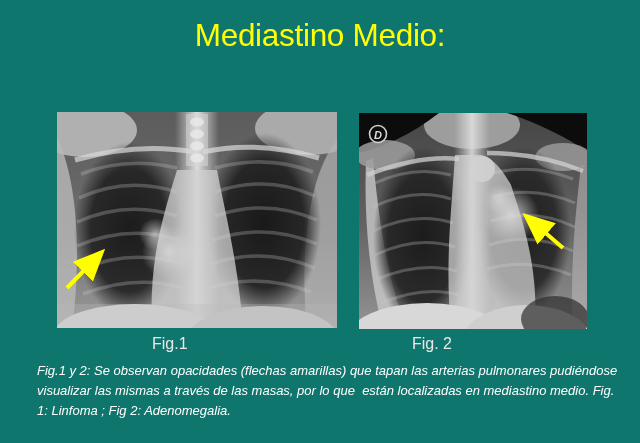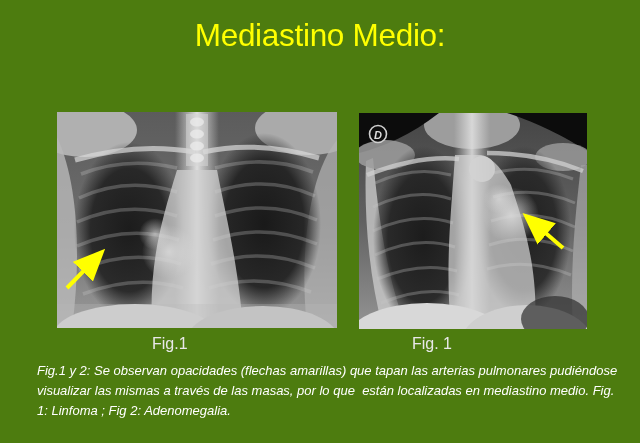--- a/index.html
+++ b/index.html
@@ -3,21 +3,21 @@
 <meta charset="utf-8">
 <style>
   html,body{margin:0;padding:0;}
   body{
     width:640px;height:443px;
     background:#0e2464;
     font-family:"Liberation Sans",sans-serif;
     overflow:hidden;
     position:relative;
   }
-  .slide{position:absolute;inset:0;width:640px;height:443px;background:#4d7c0f;}
+  .slide{position:absolute;inset:0;width:640px;height:443px;background:#0f766e;}
   .title{
     position:absolute;top:13px;left:0;width:640px;
     text-align:center;color:#ffff00;
     font-size:31.5px;line-height:45px;letter-spacing:-0.3px;
     font-weight:normal;
   }
   .title div{white-space:nowrap;}
   .fig{position:absolute;}
   .fig svg{display:block;}
   #fig1{left:57px;top:112px;width:280px;height:216px;}
@@ -211,17 +211,17 @@
       <g>
         <circle cx="19" cy="21" r="8.5" fill="#0d0d0d" stroke="#cfcfcf" stroke-width="1.6"></circle>
         <text x="19" y="25.5" text-anchor="middle" font-family="Liberation Sans, sans-serif" font-size="11" font-style="italic" font-weight="bold" fill="#dcdcdc">D</text>
       </g>
 
       <line x1="204" y1="135" x2="168" y2="104" stroke="#ffff00" stroke-width="4" marker-end="url(#ah2)"></line>
     </svg>
   </div>
 
   <div class="figlabel" id="figlabel1">Fig.1</div>
-  <div class="figlabel" id="figlabel2">Fig. 1</div>
+  <div class="figlabel" id="figlabel2">Fig. 2</div>
 
   <div class="caption">Fig.1 y 2: Se observan opacidades (flechas amarillas) que tapan las arterias pulmonares pudiéndose visualizar las mismas a través de las masas, por lo que  están localizadas en mediastino medio. Fig. 1: Linfoma ; Fig 2: Adenomegalia.</div>
 
 </div>
 
 </body></html>

